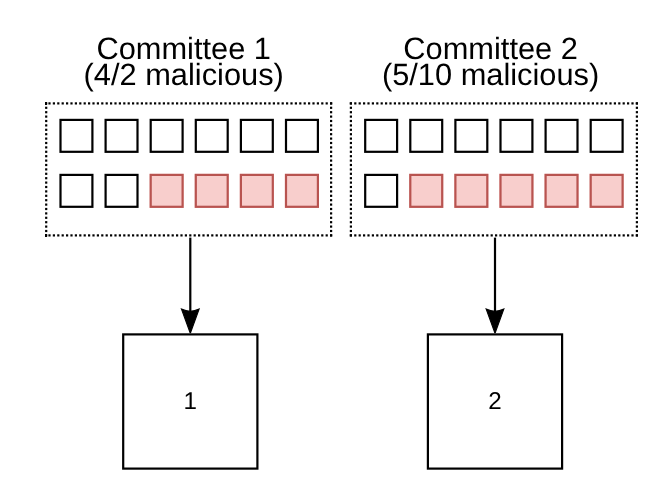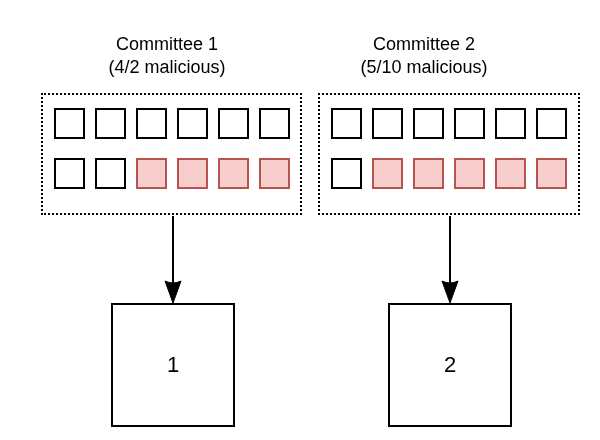--- a/index.html
+++ b/index.html
@@ -11,21 +11,21 @@
   .canvas {
     position: relative;
     width: 600px;
     height: 440px;
     background: #ffffff;
     overflow: hidden;
   }
   .committee-title {
     position: absolute;
     text-align: center;
-    font-size: 18px;
+    font-size: 28px;
     line-height: 23px;
     color: #000000;
     white-space: nowrap;
   }
   .dotted-box {
     position: absolute;
     border: 2px dotted #000000;
     box-sizing: border-box;
     background: #ffffff;
     display: flex;
@@ -96,21 +96,21 @@
 
   <svg class="arrow-svg" style="left:160px; top:215px;" width="26" height="90">
     <line x1="13" y1="1" x2="13" y2="70" stroke="#000000" stroke-width="2"></line>
     <path d="M13 88 L5 66 Q13 70 21 66 Z" fill="#000000" stroke="#000000" stroke-width="1"></path>
   </svg>
 
   <div class="shard-box" style="left:111px; top:303px; width:124px; height:124px;">
     <span>1</span>
   </div>
 
-  <div class="committee-title" style="left:294px; top:33px; width:260px;">
+  <div class="committee-title" style="left:316px; top:33px; width:260px;">
     <div>Committee 2</div>
     <div>(5/10 malicious)</div>
   </div>
 
   <div class="dotted-box" style="left:318px; top:93px; width:262px; height:122px;">
     <div class="member-row">
         <div class="member honest"></div>
         <div class="member honest"></div>
         <div class="member honest"></div>
         <div class="member honest"></div>

